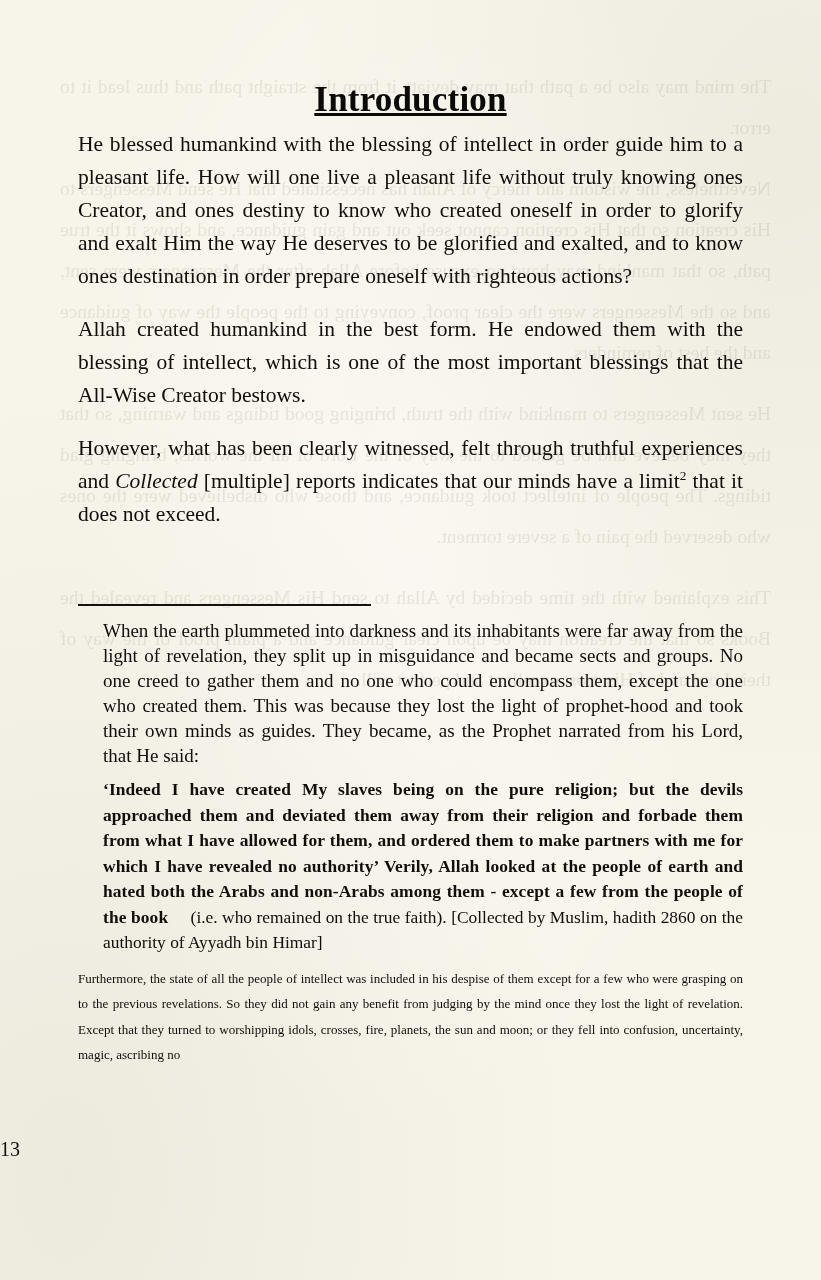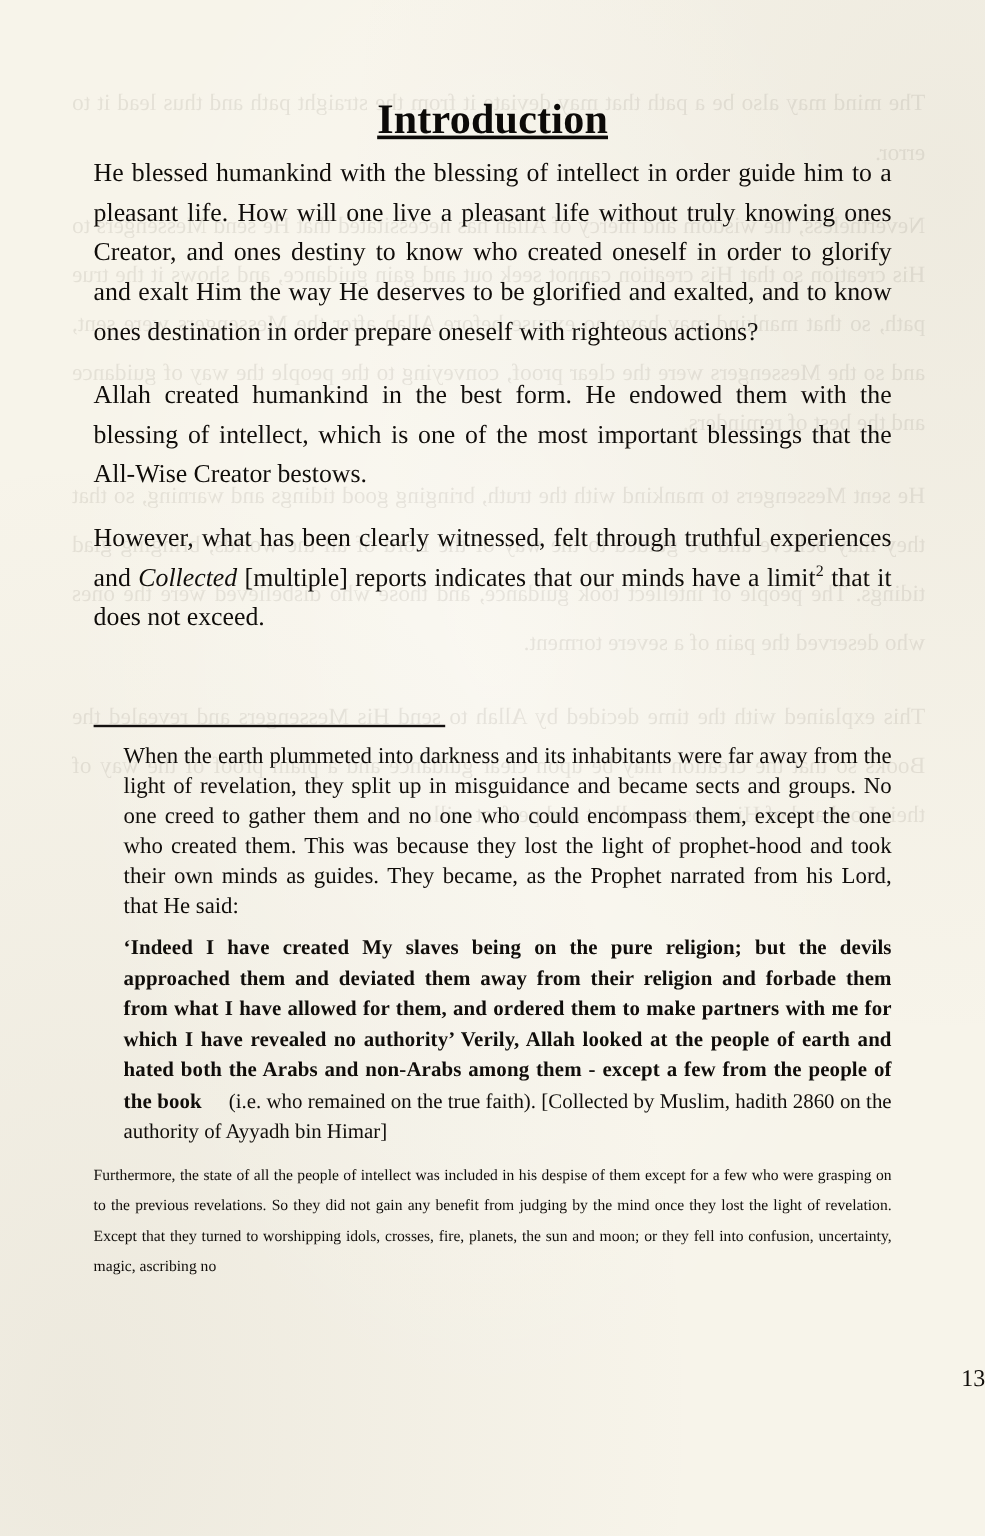--- a/index.html
+++ b/index.html
@@ -158,21 +158,21 @@
     line-height: 25.5px;
     text-align: justify;
     text-justify: inter-word;
   }
 
   .page-number {
     position: absolute;
     left: 0;
     right: 0;
     top: 1138px;
-    text-align: right;
+    text-align: left;
     font-size: 20px;
     color: #100d0a;
     z-index: 2;
   }
 </style>
 </head>
 <body>
 
 <div class="page">
 

